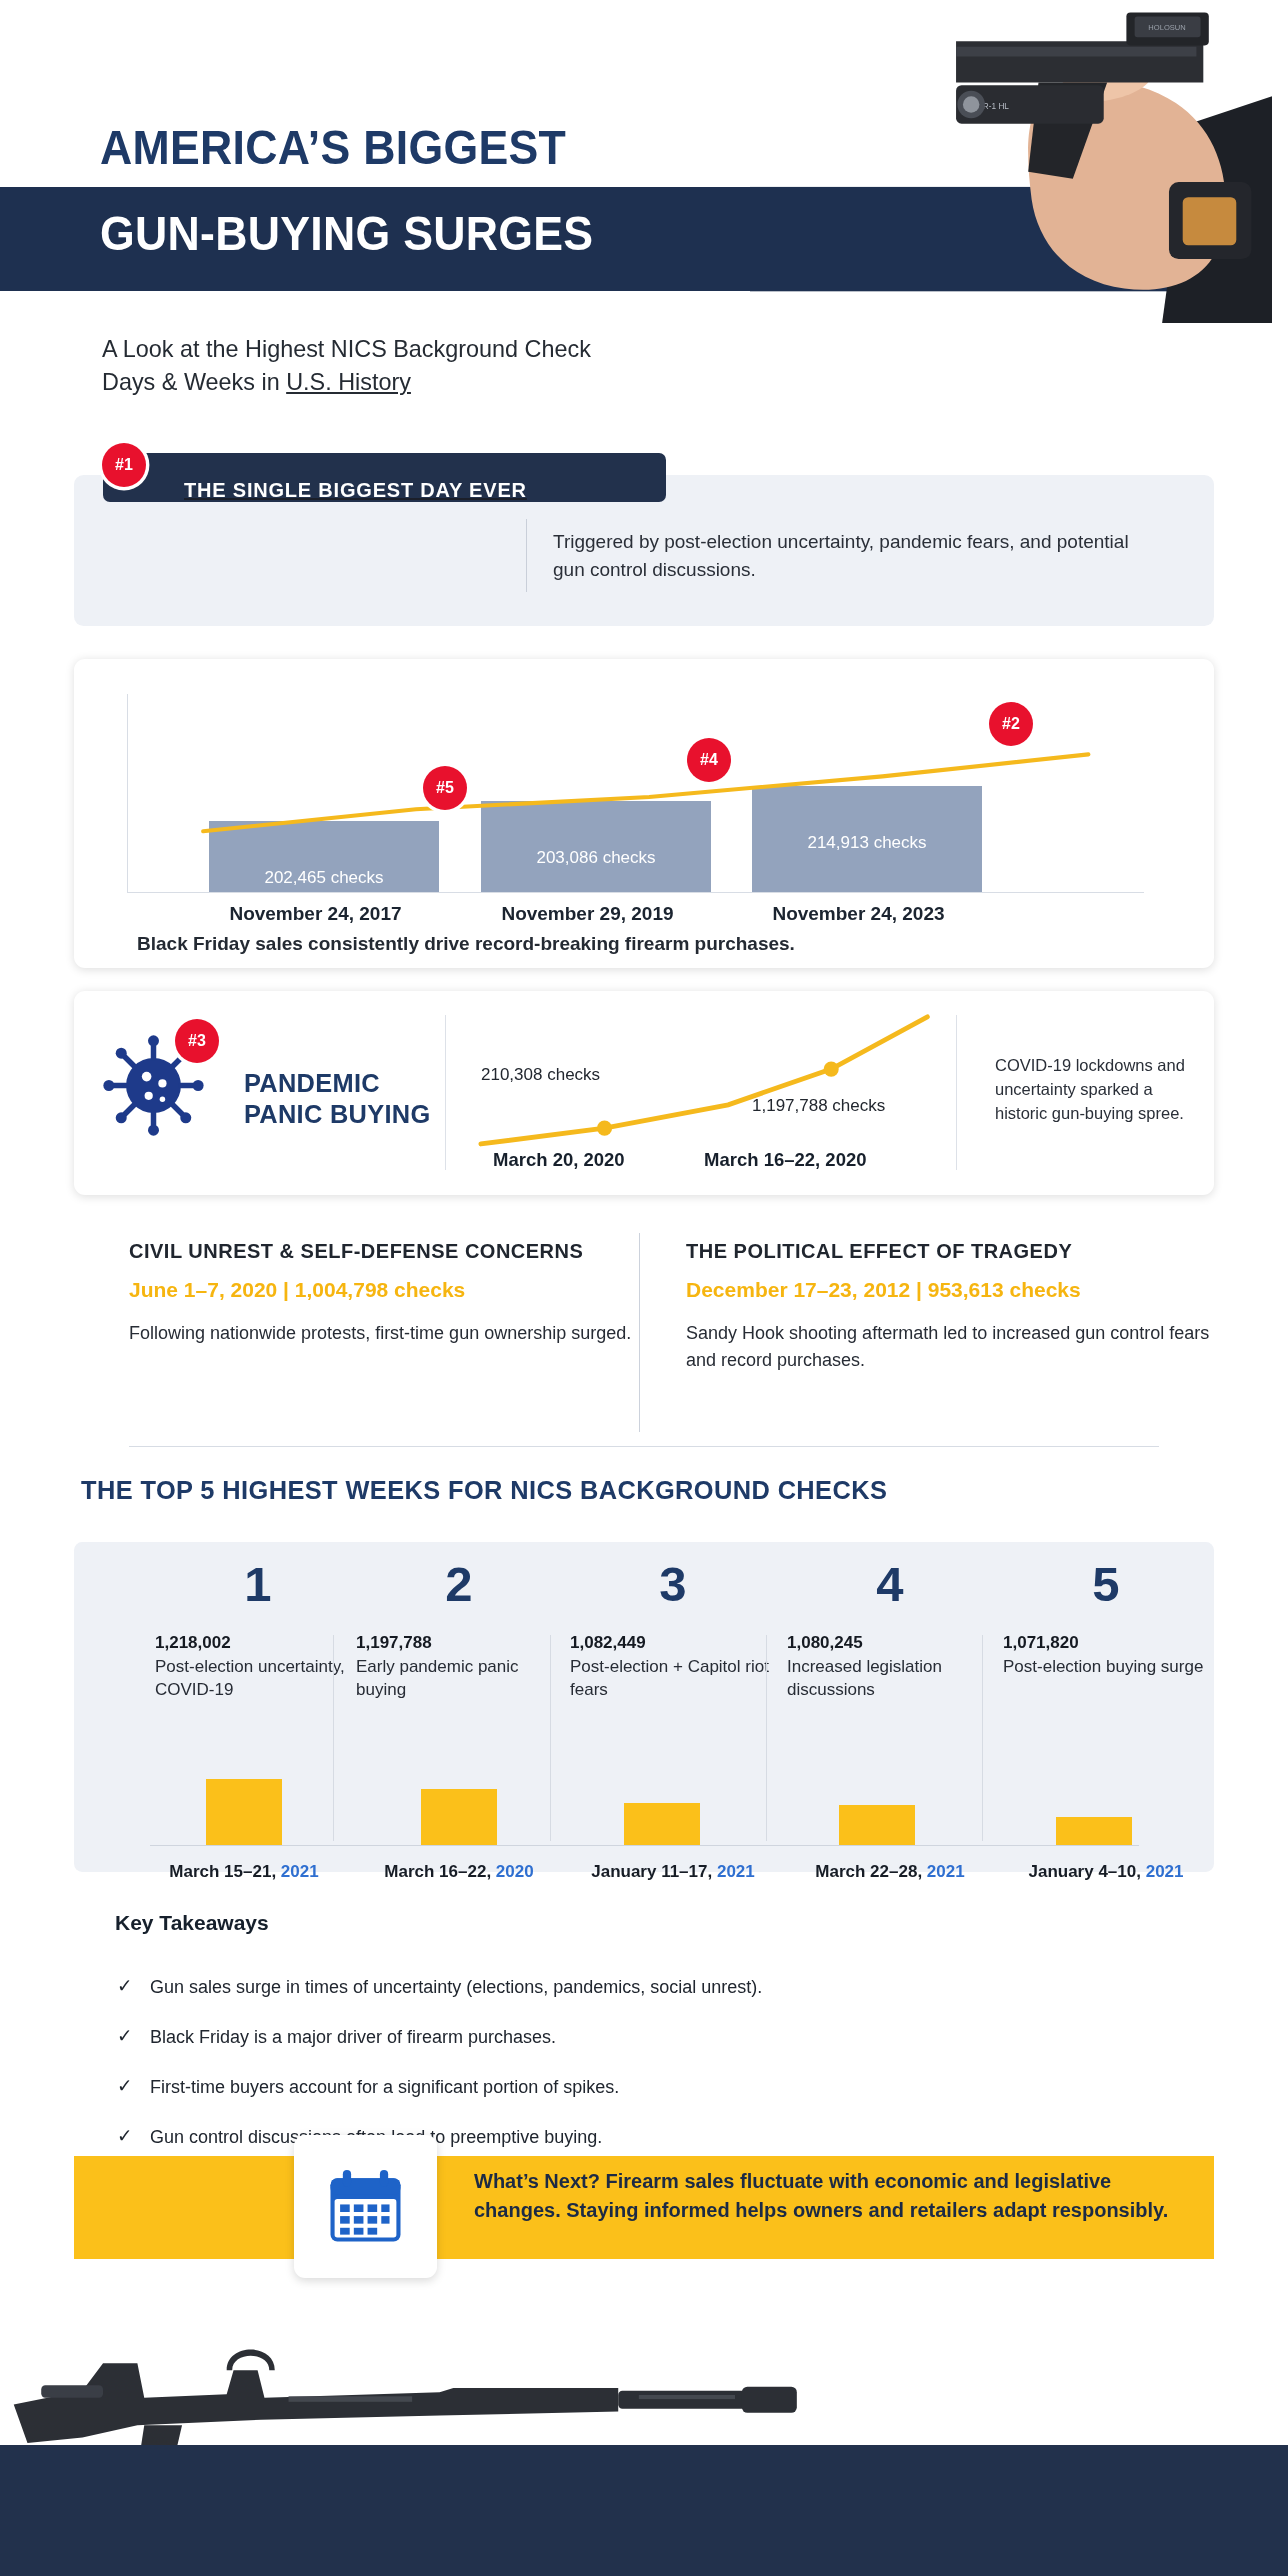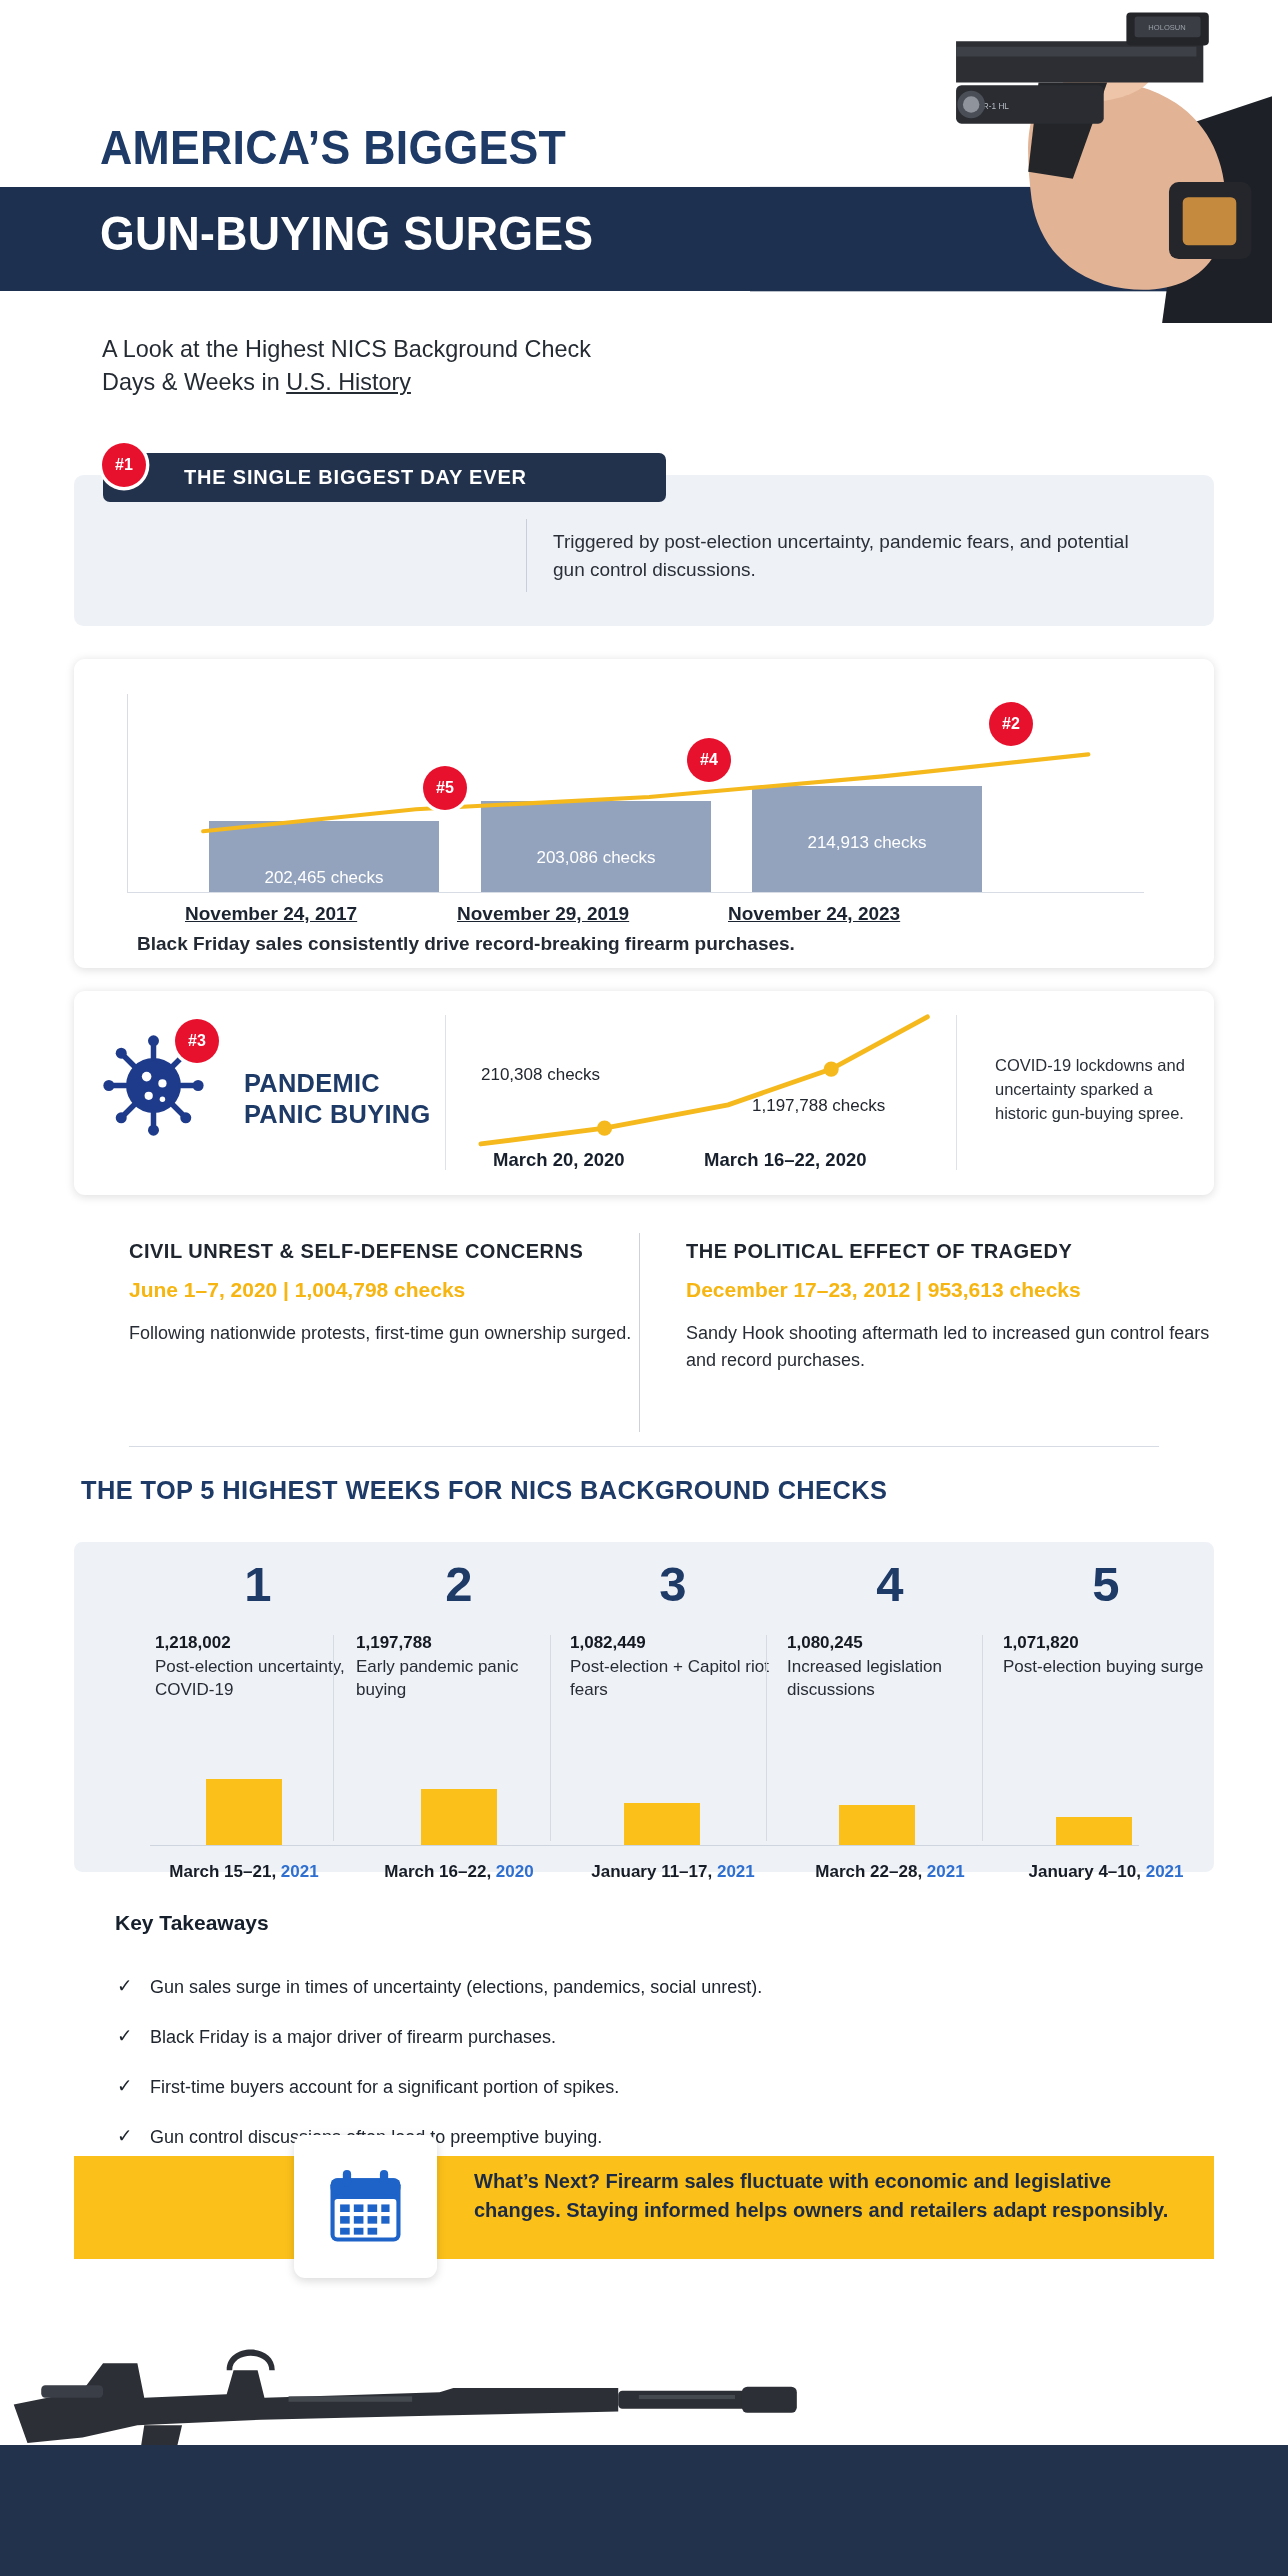--- a/index.html
+++ b/index.html
@@ -78,22 +78,23 @@
     background: #eef1f6;
     border-radius: 9.6px;
   }
   .sec1-ribbon {
     position: absolute;
     left: 103px; top: 453px;
     width: 563px; height: 49px;
     background: #22314c;
     border-radius: 6.9px;
     display: flex;
-    align-items: center;
+    align-items: flex-end;
     padding-left: 81px;
+    text-decoration: underline;
   }
   .sec1-ribbon span {
     color: #ffffff;
     font-size: 20px;
     font-weight: bold;
     letter-spacing: 0.8px;
   }
   .badge {
     position: absolute;
     width: 44px; height: 44px;
@@ -174,21 +175,21 @@
   }
   .bf-bar.b1 { left: 82px; width: 230px; height: 71px; }
   .bf-bar.b2 { left: 354px; width: 230px; height: 91px; }
   .bf-bar.b3 { left: 625px; width: 230px; height: 106px; }
   .bf-label {
     position: absolute;
     top: 903px;
     font-size: 19px;
     font-weight: bold;
     color: #1b2430;
-    text-decoration: underline;
+    text-align: center;
   }
   .bf-label.l1 { left: 185px; width: 261px; }
   .bf-label.l2 { left: 457px; width: 261px; }
   .bf-label.l3 { left: 728px; width: 261px; }
   .sec2-note {
     position: absolute;
     left: 137px; top: 933px;
     font-size: 19px;
     color: #242a33;
     font-weight: bold;

